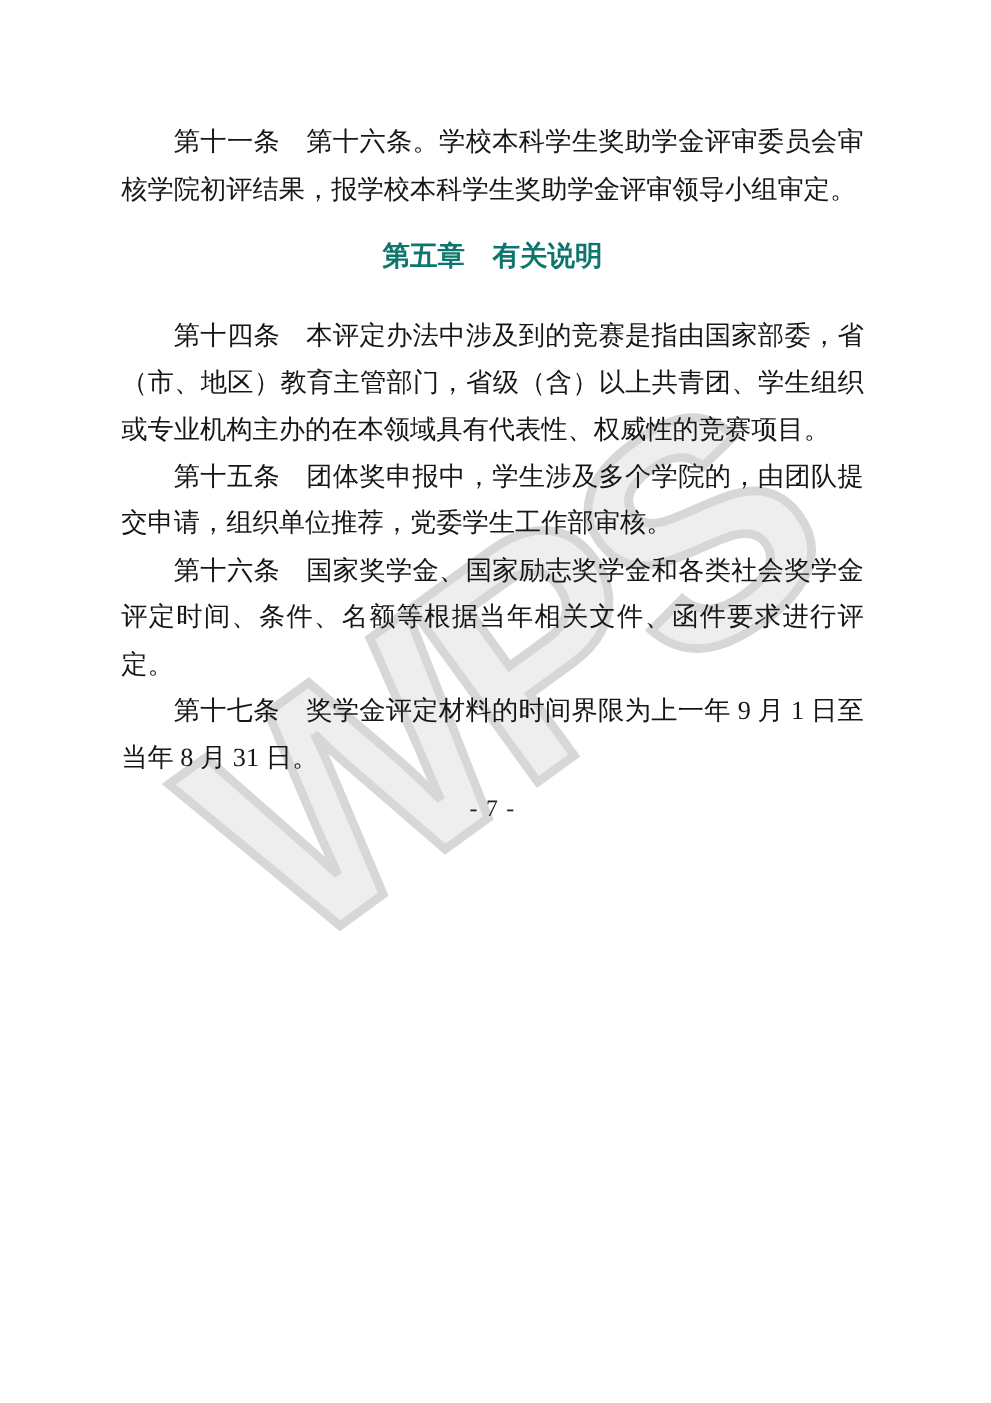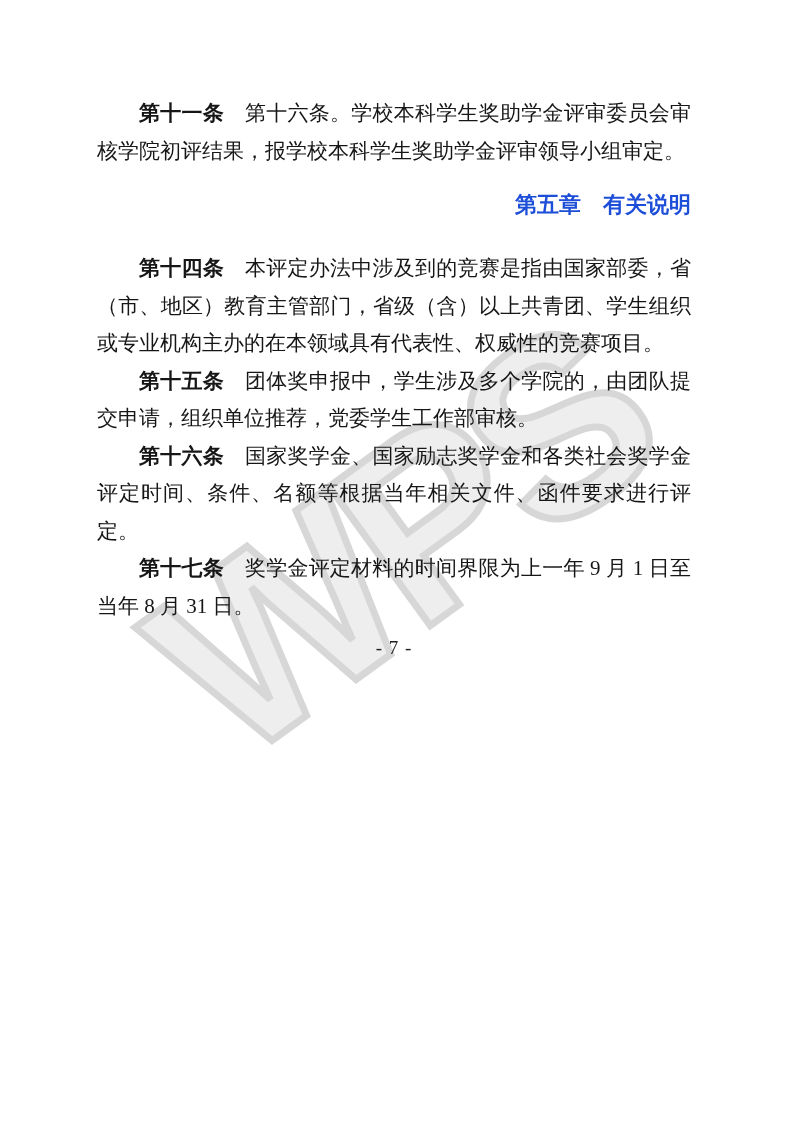--- a/index.html
+++ b/index.html
@@ -40,31 +40,31 @@
     z-index: 1;
   }
   .para {
     margin: 0;
     font-size: 21px;
     line-height: 37.5px;
     text-align: justify;
     text-indent: 2em;
   }
   .term {
-    font-weight: bold;
+    font-weight: normal;
     margin-right: 21px;
   }
   .chapter {
     margin: 14px 0 24px 0;
     font-family: "Liberation Sans", "DejaVu Sans", sans-serif;
     font-weight: bold;
     font-size: 22px;
     line-height: 42px;
-    text-align: right;
-    color: #1d4ed8;
+    text-align: center;
+    color: #0f766e;
   }
   .pagenum {
     margin-top: 12px;
     text-align: center;
     font-size: 19px;
     letter-spacing: 1px;
     color: #222222;
   }
 </style>
 </head>

